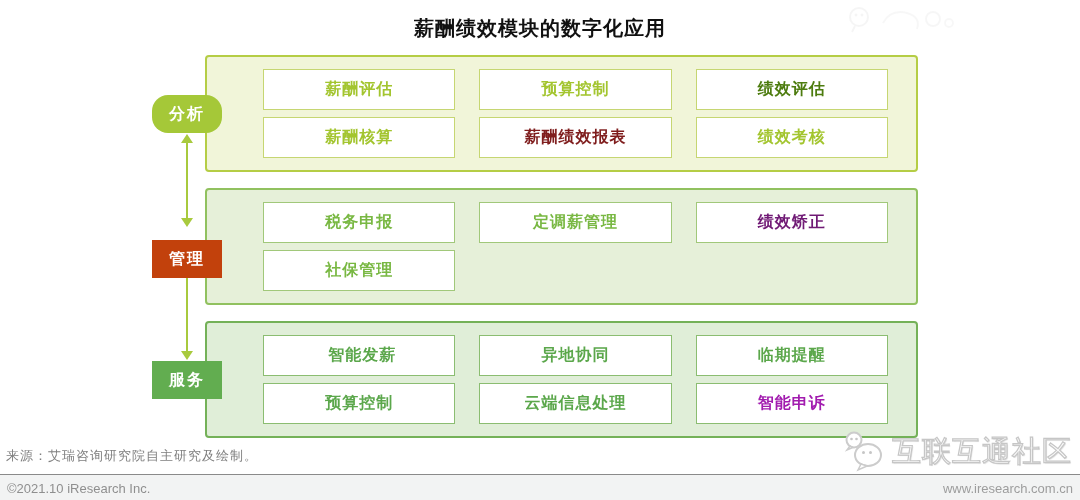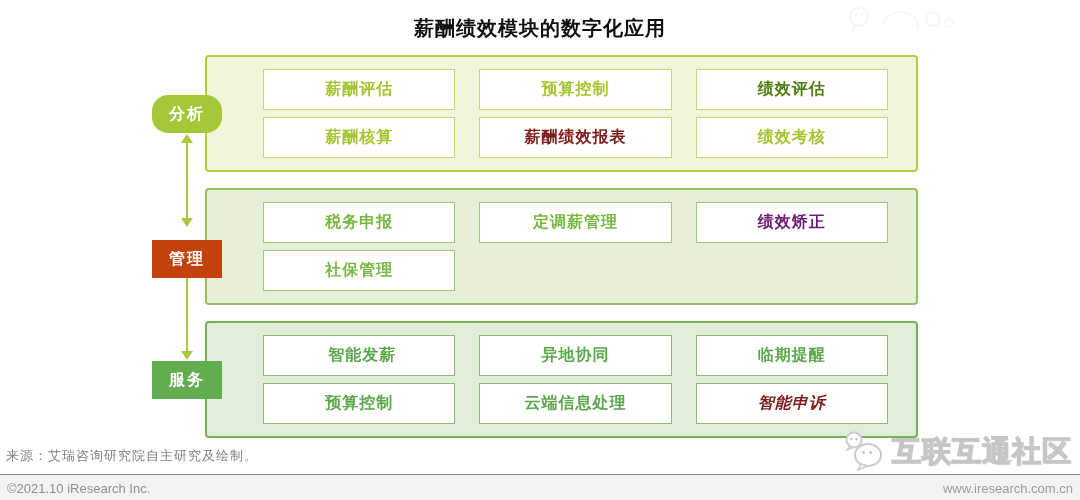--- a/index.html
+++ b/index.html
@@ -33,21 +33,21 @@
   }
   .divider{position:absolute;left:0;top:474px;width:1080px;height:1px;background:#8a8a8a;}
   .footer-band{position:absolute;left:0;top:475px;width:1080px;height:25px;background:#f2f3f3;}
   .footer-left{position:absolute;left:7px;top:481px;font-size:13px;color:#8f8f8f;}
   .footer-right{position:absolute;right:7px;top:481px;font-size:13px;color:#9d9d9d;}
   .watermark{
     position:absolute;left:842px;top:431px;height:42px;z-index:5;
     display:flex;align-items:center;gap:4px;
   }
   .wm-text{
-    font-size:29px;font-weight:bold;letter-spacing:1px;
+    font-size:29px;font-weight:normal;letter-spacing:1px;
     color:#fafafa;-webkit-text-stroke:1.2px #c6c6c6;
     text-shadow:1px 1px 1px #dcdcdc;white-space:nowrap;
   }
   .doodle{position:absolute;left:845px;top:3px;opacity:.5;}
 </style>
 </head>
 <body>
 
 <div class="title">薪酬绩效模块的数字化应用</div>
 
@@ -86,21 +86,21 @@
       <div class="item" style="color: #701a75; border-color: rgb(161, 200, 122);">绩效矫正</div>
       <div class="item" style="color: rgb(121, 184, 67); border-color: rgb(161, 200, 122);">社保管理</div>
     </div>
     <div class="band-label" style="top: 240px; background: #c2410c;">管理</div>
     <div class="panel" style="top: 321px; background: rgb(224, 238, 216); border-color: rgb(116, 177, 88);">
       <div class="item" style="color: rgb(91, 167, 75); border-color: rgb(139, 189, 113); padding-left: 6px;">智能发薪</div>
       <div class="item" style="color: rgb(91, 167, 75); border-color: rgb(139, 189, 113);">异地协同</div>
       <div class="item" style="color: rgb(91, 167, 75); border-color: rgb(139, 189, 113);">临期提醒</div>
       <div class="item" style="color: rgb(91, 167, 75); border-color: rgb(139, 189, 113);">预算控制</div>
       <div class="item" style="color: rgb(91, 167, 75); border-color: rgb(139, 189, 113);">云端信息处理</div>
-      <div class="item" style="color: #7f1d1d; border-color: rgb(139, 189, 113); font-style: italic;">智能申诉</div>
+      <div class="item" style="color: #a21caf; border-color: rgb(139, 189, 113);">智能申诉</div>
     </div>
     <div class="band-label" style="top: 361px; background: rgb(98, 173, 80);">服务</div>
   </div>
 
 <div class="source">来源：艾瑞咨询研究院自主研究及绘制。</div>
 
 <div class="watermark">
   <svg width="46" height="42" viewBox="0 0 46 42" fill="none">
     <circle cx="12" cy="9" r="7.5" fill="#ffffff" stroke="#cccccc" stroke-width="2"></circle>
     <circle cx="9.5" cy="8" r="1.3" fill="#c6c6c6"></circle>

